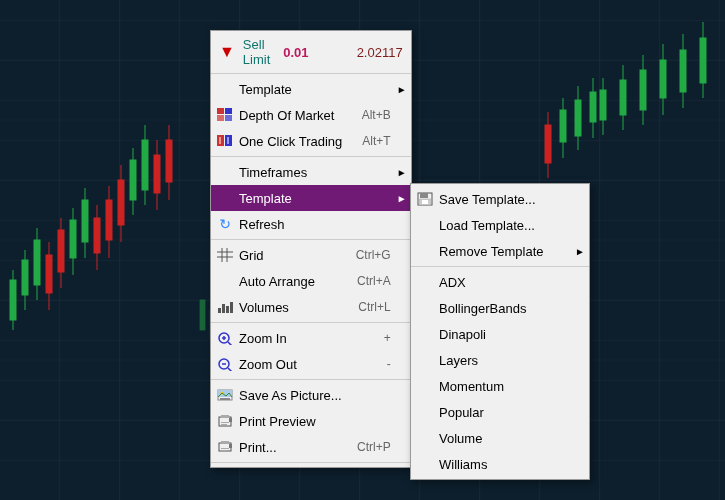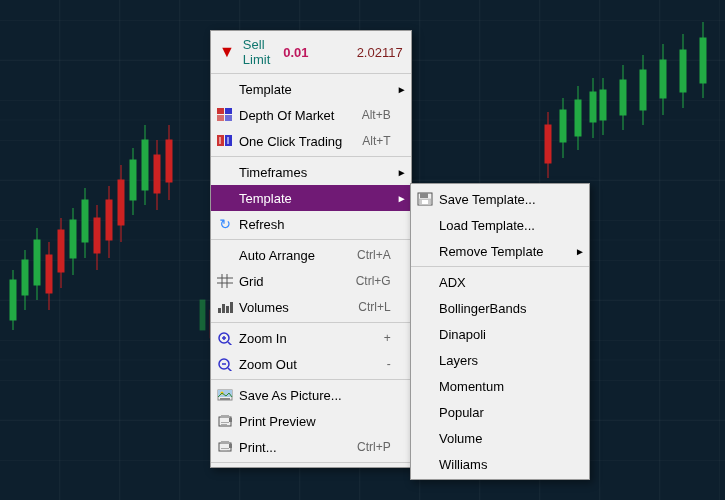--- a/index.html
+++ b/index.html
@@ -403,36 +403,36 @@
   <div class="menu-item">
     <div class="icon-area">
       <span style="color:#3388ff; font-size:14px;">↻</span>
     </div>
     <span class="label">Refresh</span>
   </div>
 
   <div class="menu-separator"></div>
 
   <div class="menu-item">
-    <div class="icon-area"></div>
-    <span class="label">Auto Arrange</span>
-    <span class="shortcut">Ctrl+A</span>
-  </div>
-
-  <div class="menu-item">
     <div class="icon-area">
       <svg width="16" height="14" viewBox="0 0 16 14">
         <line x1="0" y1="4" x2="16" y2="4" stroke="#555" stroke-width="1"></line>
         <line x1="0" y1="9" x2="16" y2="9" stroke="#555" stroke-width="1"></line>
         <line x1="5" y1="0" x2="5" y2="14" stroke="#555" stroke-width="1"></line>
         <line x1="10" y1="0" x2="10" y2="14" stroke="#555" stroke-width="1"></line>
       </svg>
     </div>
     <span class="label">Grid</span>
     <span class="shortcut">Ctrl+G</span>
+  </div>
+
+  <div class="menu-item">
+    <div class="icon-area"></div>
+    <span class="label">Auto Arrange</span>
+    <span class="shortcut">Ctrl+A</span>
   </div>
 
   <div class="menu-item">
     <div class="icon-area">
       <svg width="16" height="14" viewBox="0 0 16 14">
         <rect x="1" y="8" width="3" height="5" fill="#555"></rect>
         <rect x="5" y="4" width="3" height="9" fill="#555"></rect>
         <rect x="9" y="6" width="3" height="7" fill="#555"></rect>
         <rect x="13" y="2" width="3" height="11" fill="#555"></rect>
       </svg>

